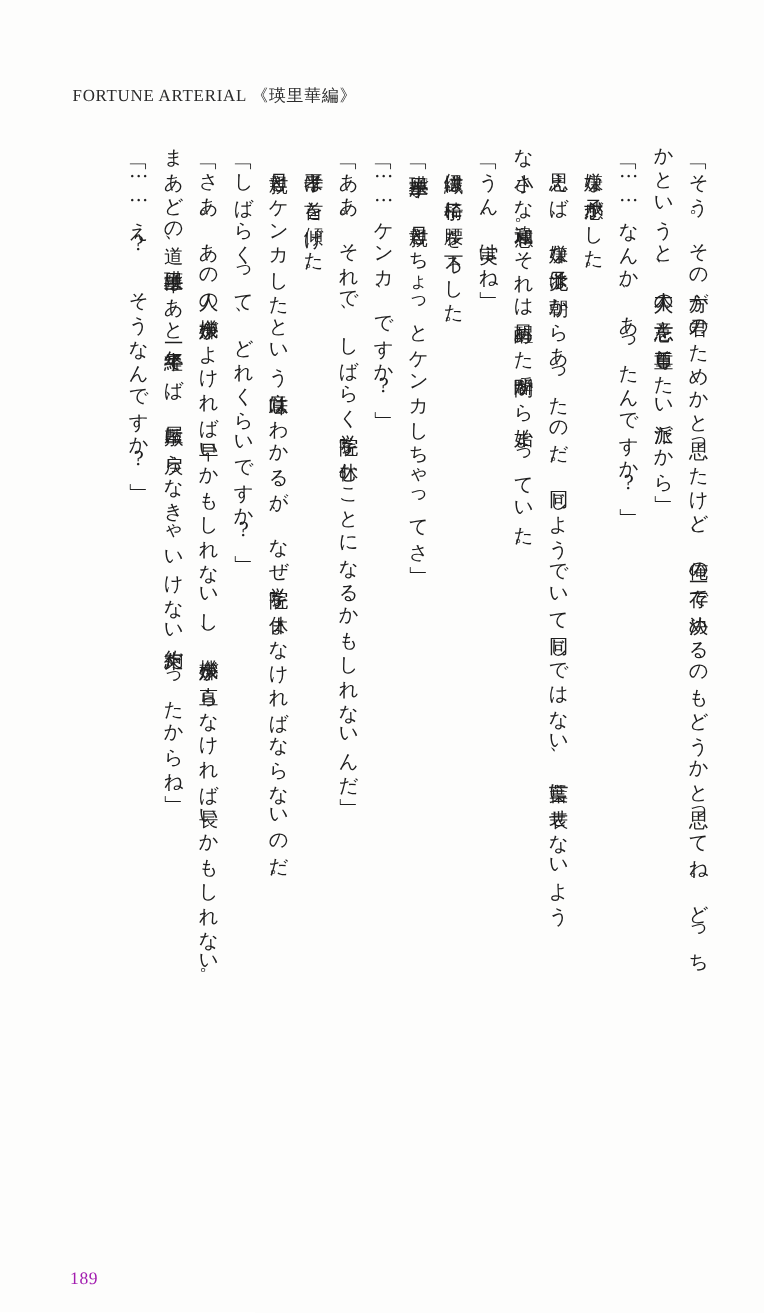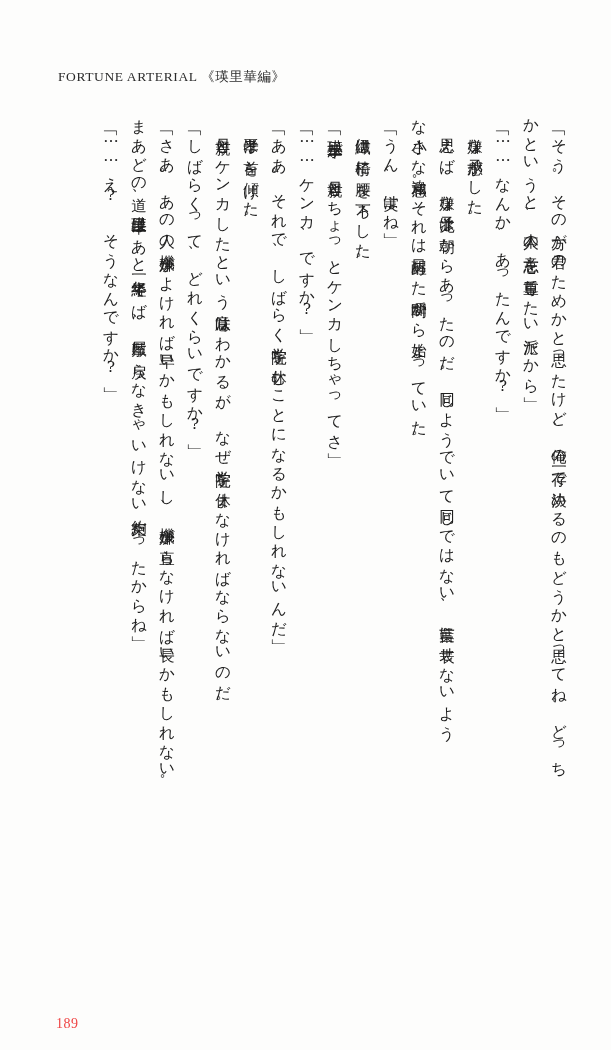--- a/index.html
+++ b/index.html
@@ -29,21 +29,21 @@
     letter-spacing: 0.6px;
     color: #2b2b2b;
     white-space: nowrap;
     font-family: "Liberation Serif", "DejaVu Serif", serif;
   }
   .folio {
     position: absolute;
     bottom: 18px;
     left: 56px;
     font-size: 14px;
-    color: #ef4444;
+    color: #a21caf;
     letter-spacing: 0.5px;
   }
   .body-area {
     position: absolute;
     top: 108px;
     left: 46px;
     width: 520px;
     height: 880px;
     display: flex;
     flex-direction: row-reverse;

